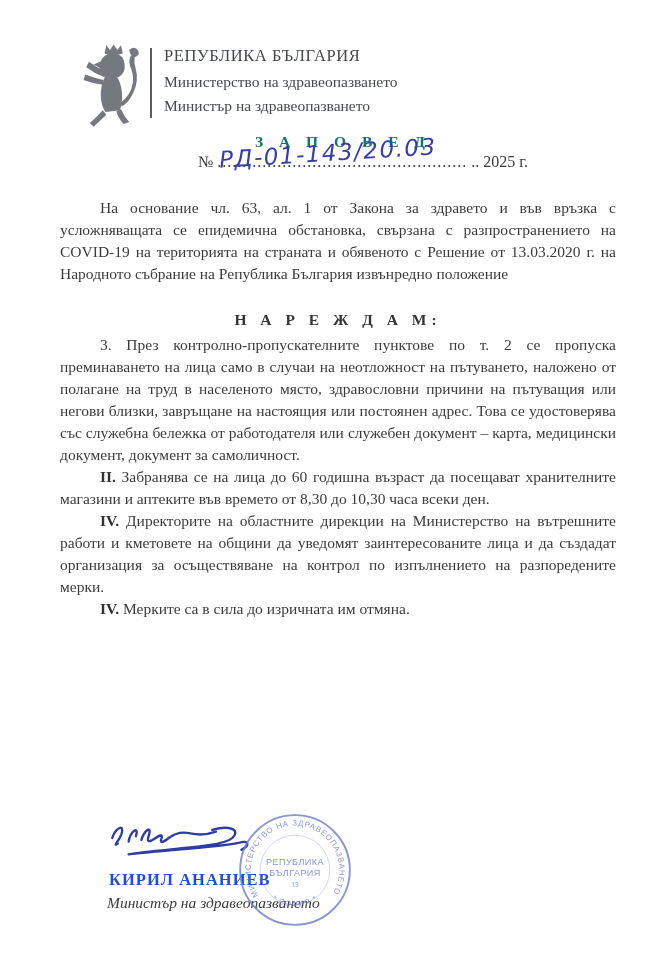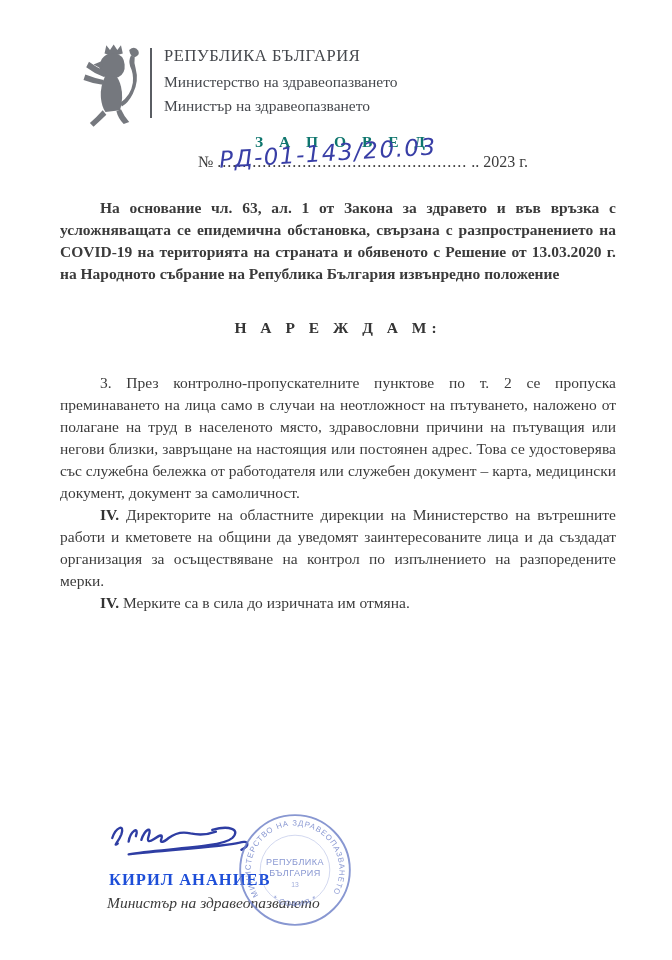--- a/index.html
+++ b/index.html
@@ -84,28 +84,28 @@
     left: 60px;
     width: 556px;
   }
   .preamble, .item {
     font-size: 15.5px;
     line-height: 22px;
     text-align: justify;
     text-indent: 40px;
     color: #3b3b3b;
   }
-  .preamble { margin-bottom: 34px; font-weight: bold; }
+  .preamble { margin-bottom: 26px; }
   .order-heading {
     text-align: center;
     font-weight: bold;
     font-size: 15.5px;
     letter-spacing: 5px;
     color: #353535;
-    margin-bottom: 35px;
+    margin-bottom: 5px;
   }
   .item b { color: #333333; }
 
   
   .signature-block {
     position: absolute;
     left: 95px;
     top: 818px;
     width: 280px;
   }
@@ -175,30 +175,33 @@
   </div>
 
   <div class="doc-title">З А П О В Е Д</div>
 
   <div class="number-line">
     <span>№</span>
     <span class="dots-wrap">
       <span class="dots">..................................................</span>
       <span class="handwritten-number">РД-01-143/20.03</span>
     </span>
-    <span>.. 2023 г.</span>
+    <span>.. 2025 г.</span>
   </div>
 
   <div class="body-text">
     <p class="preamble">На основание чл. 63, ал. 1 от Закона за здравето и във връзка с усложняващата се епидемична обстановка, свързана с разпространението на COVID-19 на територията на страната и обявеното с Решение от 13.03.2020 г. на Народното събрание на Република България извънредно положение</p>
 
     <div class="order-heading">Н А Р Е Ж Д А М:</div>
 
     <p class="item">
       <b></b><span>3. През контролно-пропускателните пунктове по т. 2 се пропуска преминаването на лица само в случаи на неотложност на пътуването, наложено от полагане на труд в населеното място, здравословни причини на пътуващия или негови близки, завръщане на настоящия или постоянен адрес. Това се удостоверява със служебна бележка от работодателя или служебен документ – карта, медицински документ, документ за самоличност.</span>
+    </p>
+    <p class="item">
+      <b>II.</b><span> Забранява се на лица до 60 годишна възраст да посещават хранителните магазини и аптеките във времето от 8,30 до 10,30 часа всеки ден.</span>
     </p>
     <p class="item">
       <b>IV.</b><span> Директорите на областните дирекции на Министерство на вътрешните работи и кметовете на общини да уведомят заинтересованите лица и да създадат организация за осъществяване на контрол по изпълнението на разпоредените мерки.</span>
     </p>
     <p class="item">
       <b>IV.</b><span> Мерките са в сила до изричната им отмяна.</span>
     </p>
   </div>
 
   <div class="signature-block">

